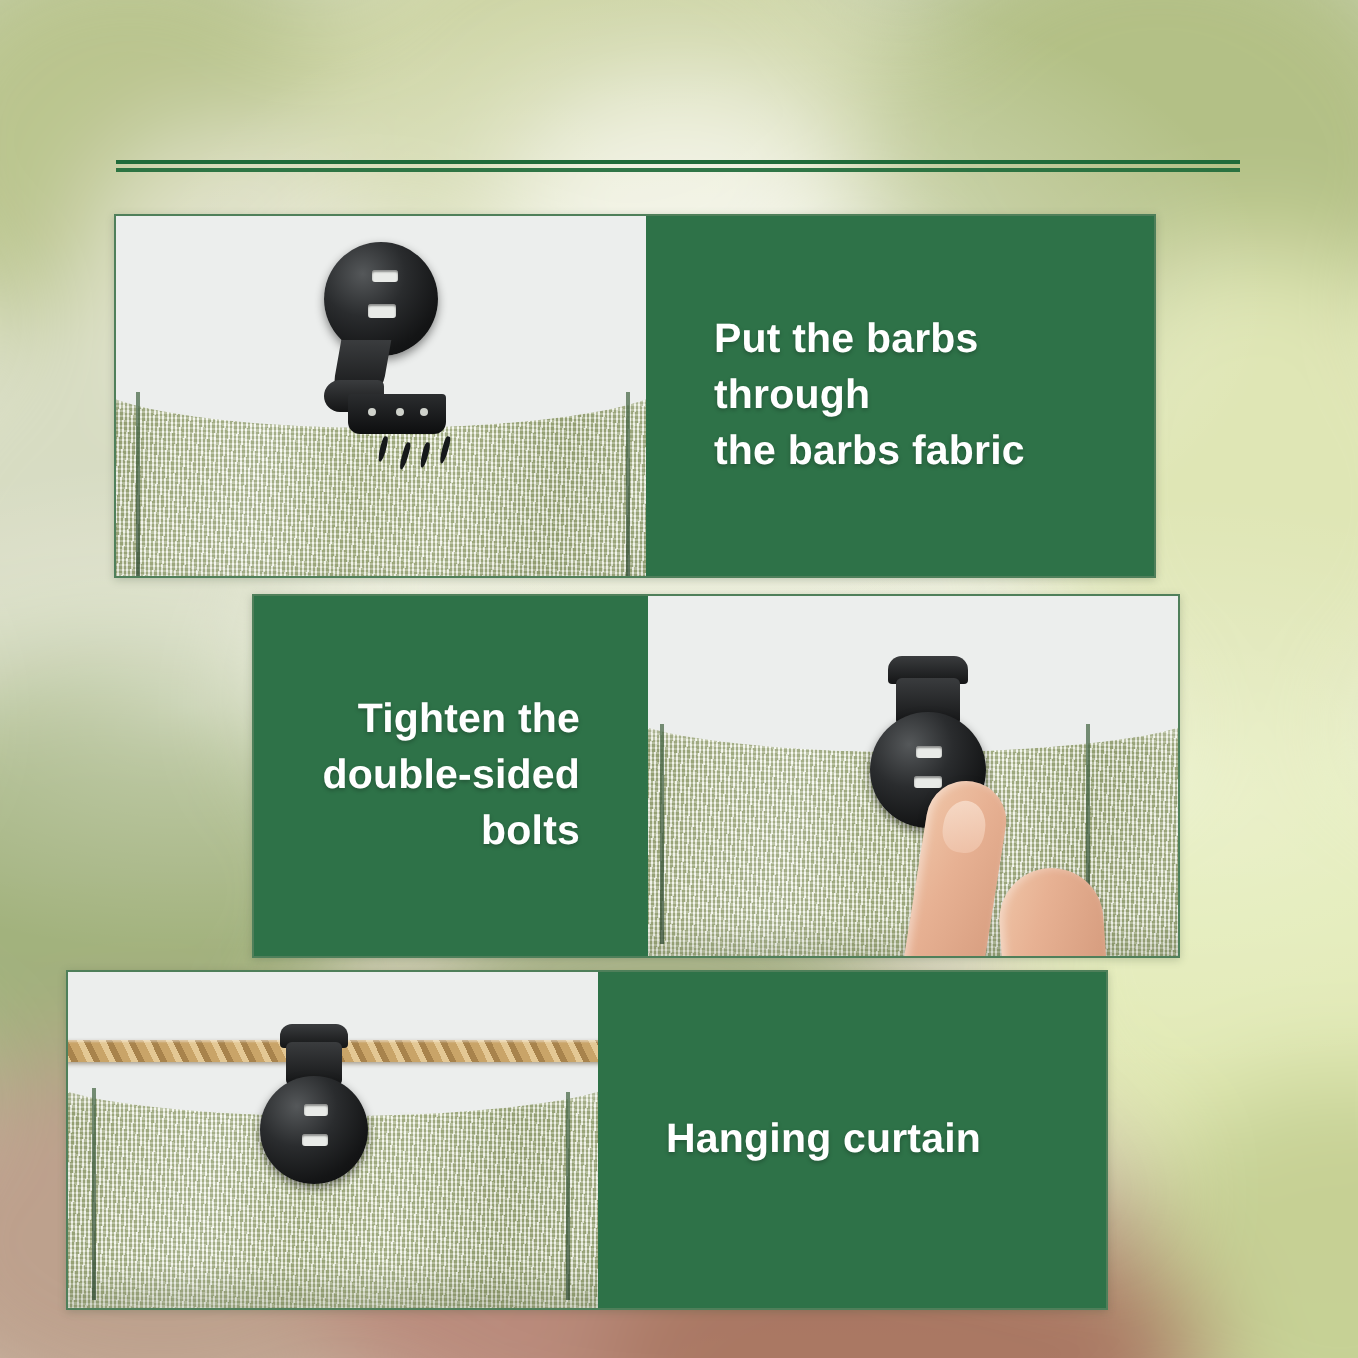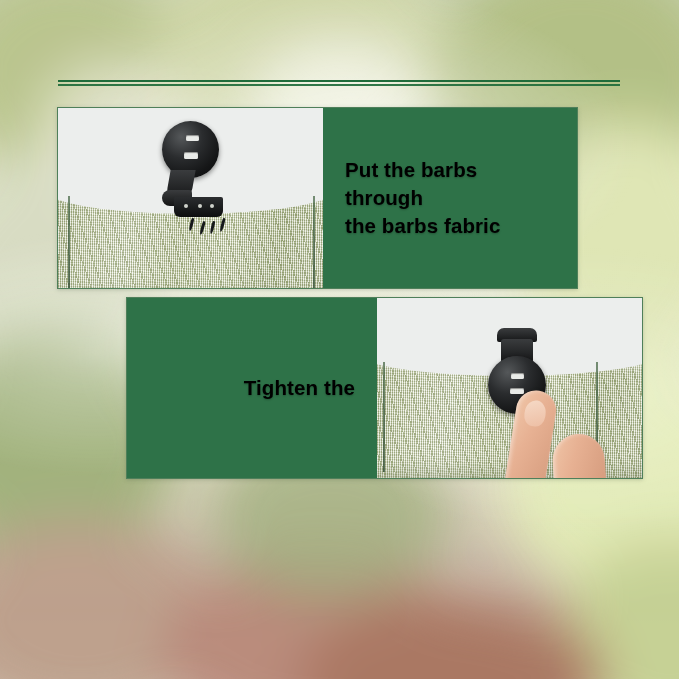--- a/index.html
+++ b/index.html
@@ -108,45 +108,45 @@
   .row {
     position: absolute;
     display: flex;
     border: 1.5px solid #4f7f5a;
     box-sizing: border-box;
     box-shadow: 0 1px 4px rgba(60,80,55,.25);
     background: #eef0ef;
     overflow: hidden;
   }
   .row-1 { left: 57px;  top: 107px; width: 521px; height: 182px; }
-  .row-2 { left: 126px; top: 297px; width: 517px; height: 182px; }
+  .row-2 { left: 126px; top: 297px; width: 464px; height: 182px; }
   .row-3 { left: 33px;  top: 485px; width: 521px; height: 170px; }
 
   .pane-photo {
     position: relative;
     background: #eceeed;
     overflow: hidden;
     flex: 0 0 auto;
   }
   .pane-text {
     background: #2e7248;
     flex: 1 1 auto;
     display: flex;
     align-items: center;
     box-sizing: border-box;
     padding: 0 20px;
   }
   .caption {
-    color: #000000;
+    color: #ffffff;
     font-weight: 700;
     font-size: 20.5px;
     line-height: 1.36;
     letter-spacing: .1px;
     text-shadow: 0 1px 2px rgba(0,0,0,.25);
-    margin: 0;
+    margin: 12px;
   }
   .align-left   { justify-content: flex-start; text-align: left; }
   .align-right  { justify-content: flex-end;   text-align: right; }
 
   .row-1 .pane-photo { width: 265px; }
   .row-2 .pane-photo { width: 265px; }
   .row-3 .pane-photo { width: 265px; }
   .row-2 .pane-text  { order: -1; }
   .row-1 .pane-text  { padding-left: 22px; }
   .row-2 .pane-text  { padding-right: 22px; }
@@ -328,20 +328,21 @@
         <span>the barbs fabric</span>
       </p>
     </div>
   </div>
 
   <div class="row row-2">
 
     <div class="pane-text align-right">
       <p class="caption">
         <span>Tighten the</span><br>
+        <span>double-sided bolts</span>
       </p>
     </div>
 
     <div class="pane-photo">
       <div class="photo-inner">
         <div class="fabric" style="top:62px;height:122px;"></div>
         <div class="fabric-top-curve" style="top:56px;height:22px;"></div>
         <div class="fabric-edge" style="left:6px;top:64px;height:110px;"></div>
         <div class="fabric-edge" style="right:44px;top:64px;height:112px;"></div>
 
@@ -353,14 +354,41 @@
         <div class="slot" style="left:133px;top:90px;width:14px;height:6px;"></div>
 
         <div class="finger finger-main" style="left:133px;top:92px;">
           <div class="nail" style="left:9px;top:10px;"></div>
         </div>
         <div class="finger finger-side" style="left:176px;top:136px;"></div>
       </div>
     </div>
   </div>
 
+  <div class="row row-3">
+
+    <div class="pane-photo">
+      <div class="photo-inner">
+
+        <div class="rope" style="left:-6px;top:34px;width:280px;"></div>
+
+        <div class="fabric" style="top:56px;height:112px;"></div>
+        <div class="fabric-top-curve" style="top:50px;height:22px;"></div>
+        <div class="fabric-edge" style="left:12px;top:58px;height:106px;"></div>
+        <div class="fabric-edge" style="right:14px;top:60px;height:104px;"></div>
+
+        <div class="clip-arm" style="left:106px;top:26px;width:34px;height:12px;border-radius:6px 6px 2px 2px;"></div>
+        <div class="clip-arm" style="left:109px;top:35px;width:28px;height:22px;border-radius:3px;"></div>
+
+        <div class="clip-disc" style="left:96px;top:52px;width:54px;height:54px;"></div>
+        <div class="slot" style="left:118px;top:66px;width:12px;height:6px;"></div>
+        <div class="slot" style="left:117px;top:81px;width:13px;height:6px;"></div>
+      </div>
+    </div>
+
+    <div class="pane-text align-left">
+      <p class="caption">
+        <span>Hanging curtain</span>
+      </p>
+    </div>
+  </div>
 
 </div>
 
 </body></html>

